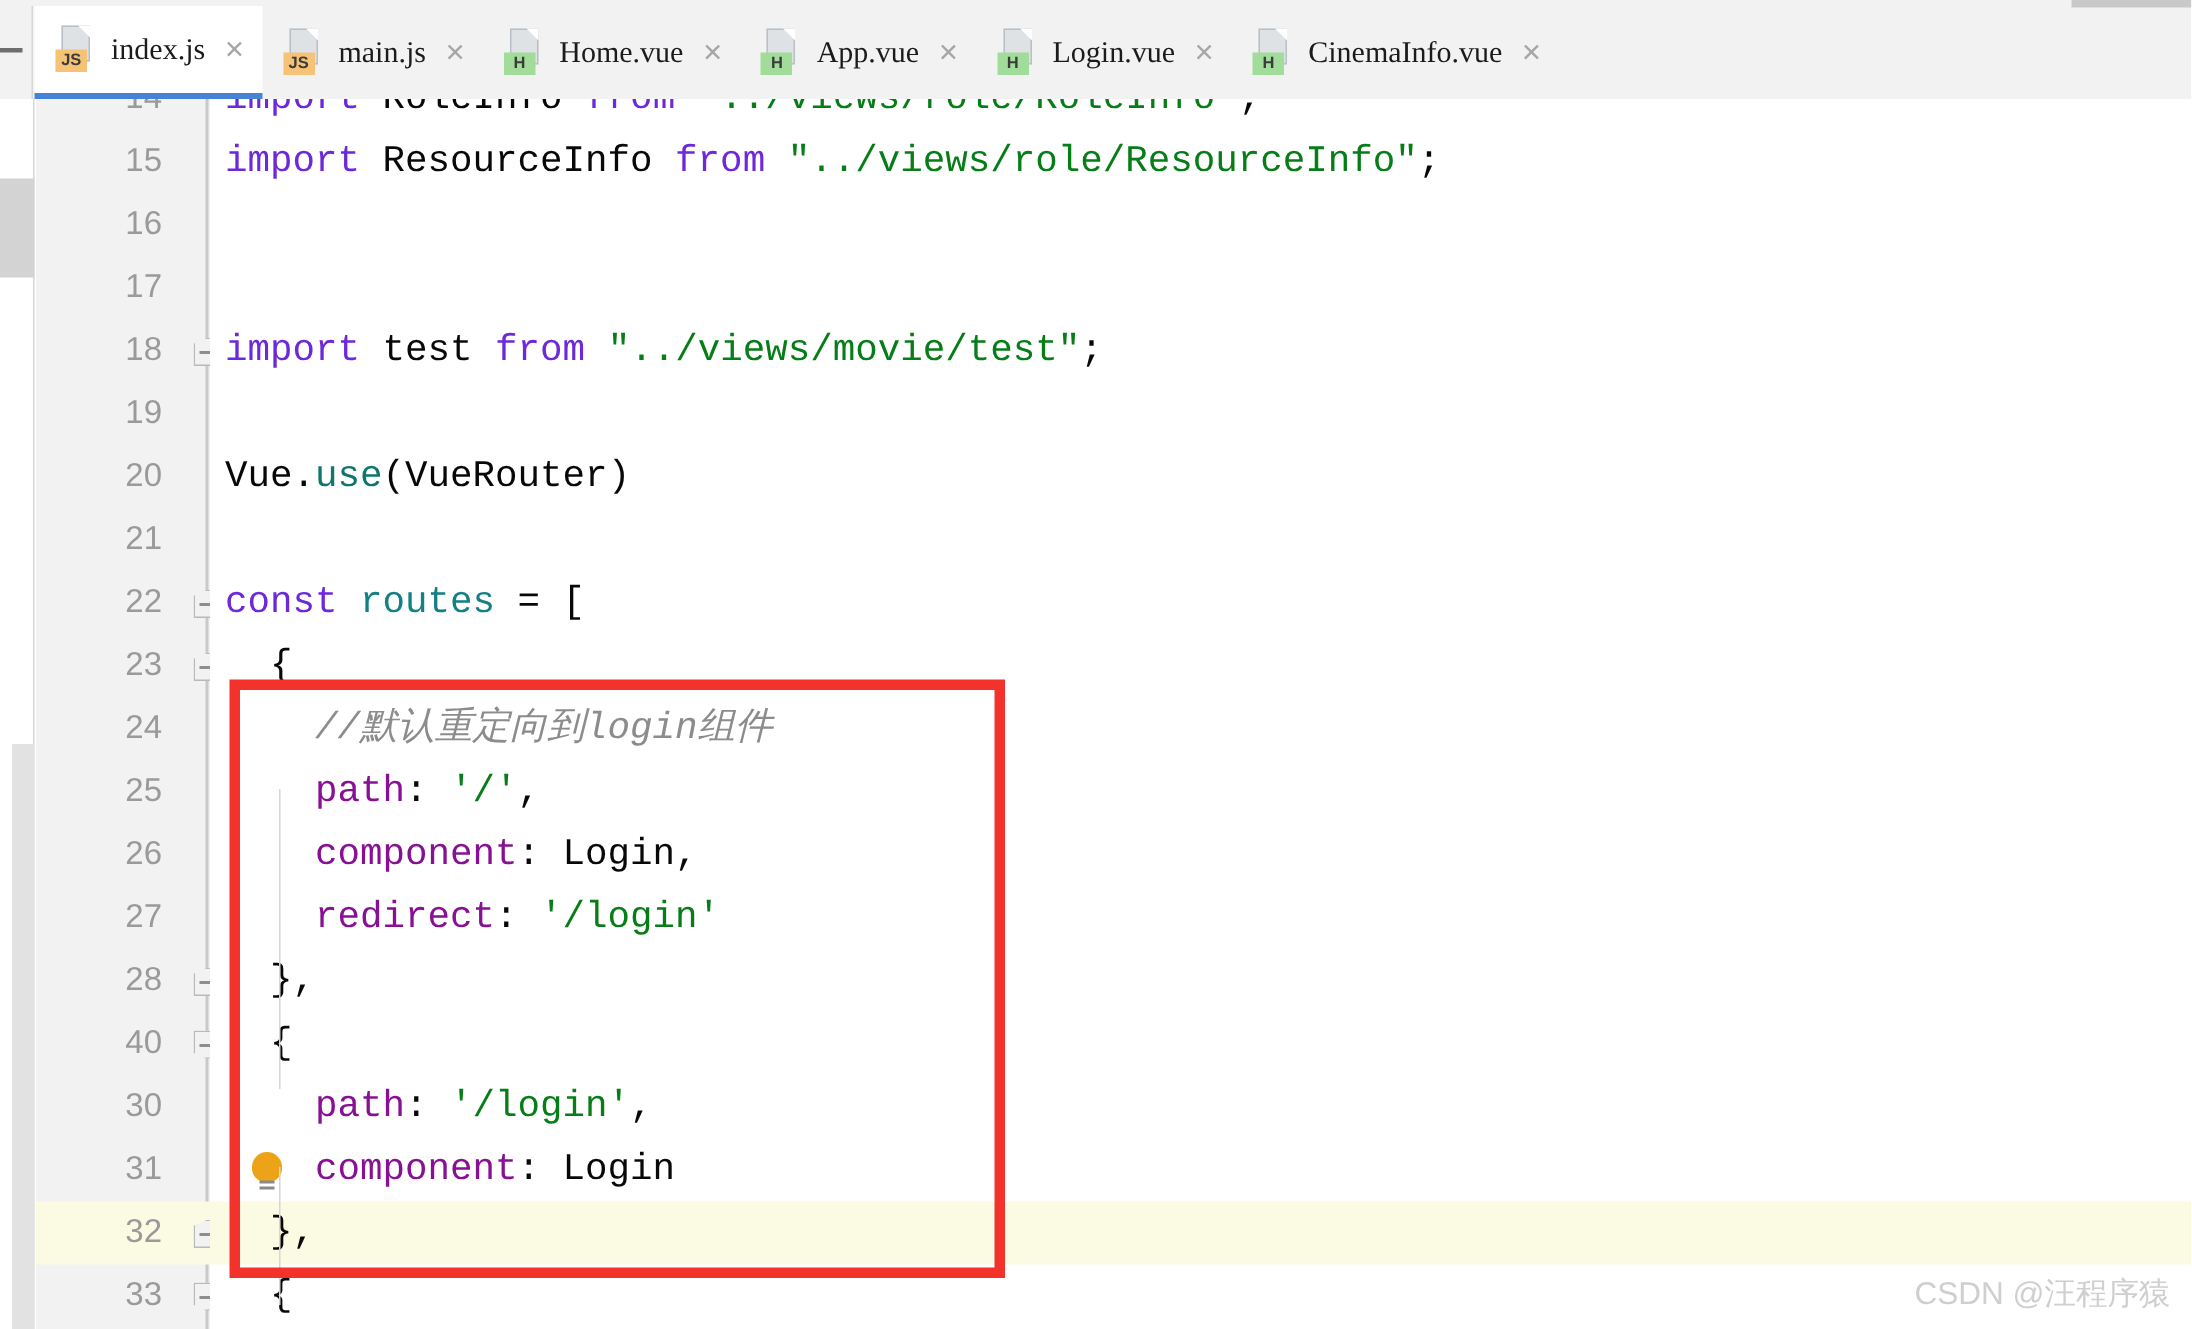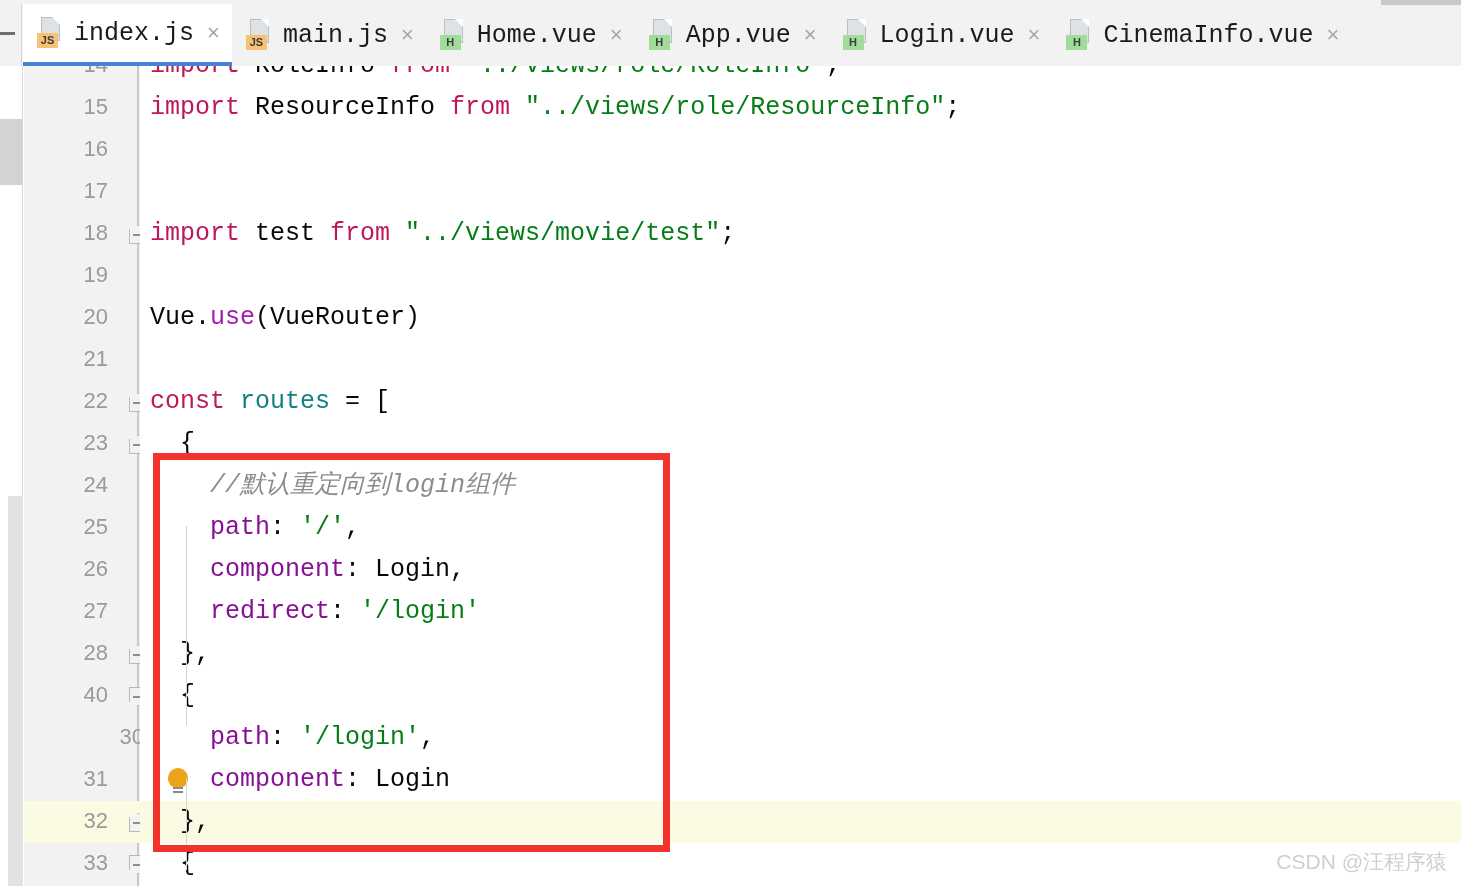--- a/index.html
+++ b/index.html
@@ -96,24 +96,24 @@
     font-weight: bold;
     line-height: 15px;
     text-align: center;
     color: #3b3b3b;
     font-family: "Liberation Sans", sans-serif;
   }
   .file-icon .badge.js { background: #f5c276; }
   .file-icon .badge.h  { background: #a2dc9a; }
 
   .tab-label {
-    font-size: 25px;
+    font-size: 20px;
     color: #1b1b1b;
     white-space: nowrap;
-    font-family: Liberation Mono, monospace;
+    font-family: Liberation Serif, serif;
     text-align: center;
   }
   .tab-close {
     margin-left: 13px;
     font-size: 22px;
     color: #a6a6a6;
     line-height: 1;
     cursor: pointer;
     font-family: "Liberation Sans", sans-serif;
   }
@@ -251,26 +251,26 @@
     height: 42px;
     white-space: pre;
     font-family: "Liberation Mono", "DejaVu Sans Mono", monospace;
     font-size: 25px;
     line-height: 42px;
     color: #080808;
   }
   .code-line.current { background: #fbfae3; }
   .code-line .txt { padding-left: 10px; }
 
-  .kw      { color: #be185d; }
+  .kw      { color: #6d28d9; }
   .str     { color: #067d17; }
   .ident   { color: #080808; }
   .prop    { color: #871094; }
   .local   { color: #138085; }
-  .fn      { color: #a21caf; }
+  .fn      { color: #0f766e; }
   .cmt     { color: #8c8c8c; font-style: italic; }
 
   .indent-guide {
     position: absolute;
     width: 1px;
     background: #d6d6d6;
   }
 
   
   .red-box {
@@ -440,21 +440,21 @@
           <div class="hex"></div>
           <div class="bar"></div>
         </div>
         <div class="gutter-line" style="top: 609px;">
           <div class="gutter-num">40</div>
         </div>
         <div class="fold-mark close" style="top: 621px;">
           <div class="hex"></div>
           <div class="bar"></div>
         </div>
-        <div class="gutter-line" style="top: 651px; margin-left: 36px;">
+        <div class="gutter-line" style="top: 651px;">
           <div class="gutter-num">30</div>
         </div>
         <div class="gutter-line" style="top: 693px;">
           <div class="gutter-num">31</div>
         </div>
         <div class="gutter-line current" style="top: 735px;">
           <div class="gutter-num">32</div>
         </div>
         <div class="fold-mark open" style="top: 747px;">
           <div class="hex"></div>

